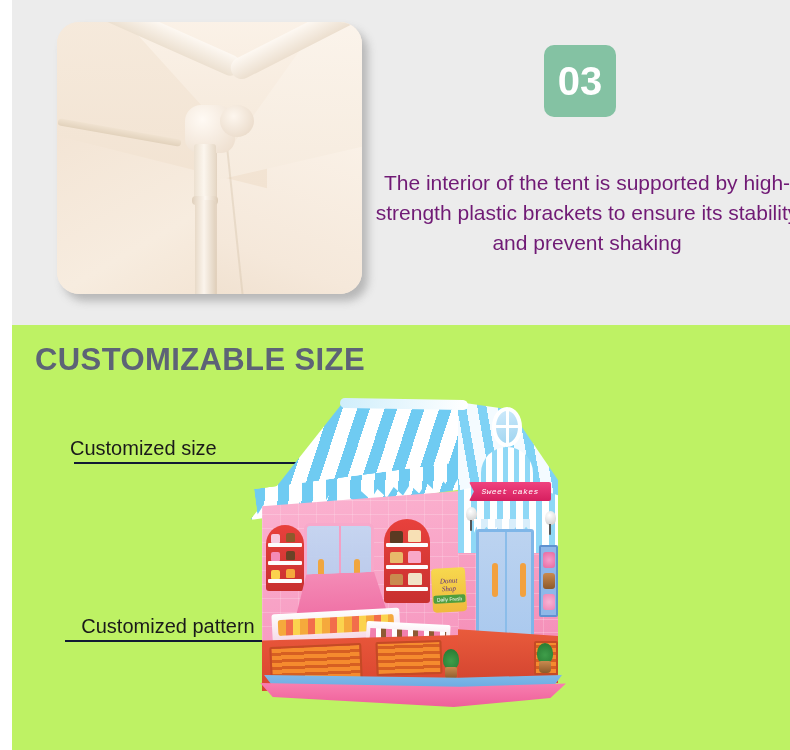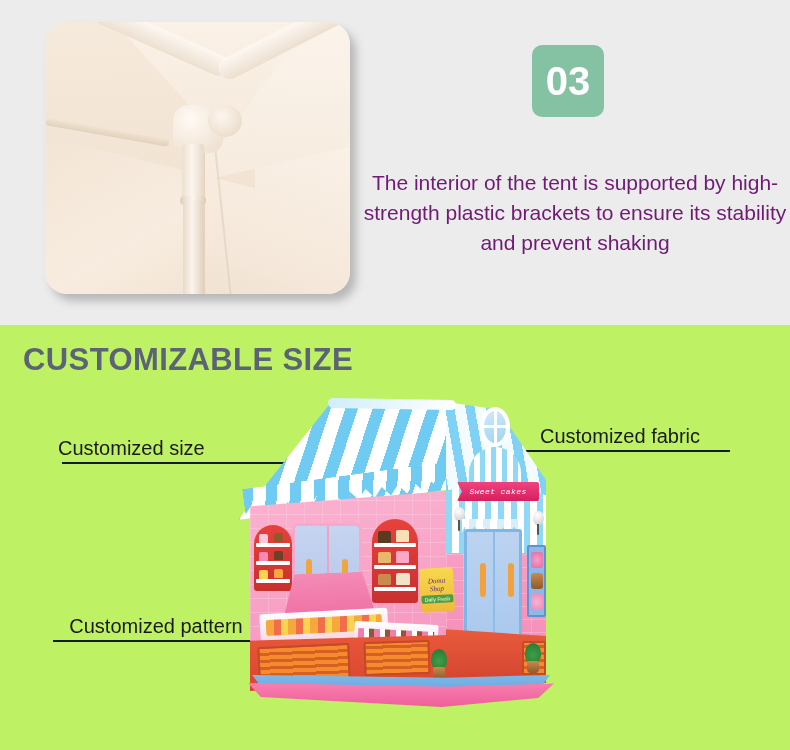--- a/index.html
+++ b/index.html
@@ -2,21 +2,21 @@
 <html><head>
 <meta charset="utf-8">
 <style>
   * { box-sizing: border-box; margin: 0; padding: 0; }
   html, body {
     width: 790px; height: 750px;
     font-family: "Liberation Sans", sans-serif;
     background: #ffffff;
     overflow: hidden;
   }
-  #root { position: relative; width: 708px; height: 750px; }
+  #root { position: relative; width: 708px; height: 750px; margin-left: 12px; }
 
   
   .feature-section {
     position: absolute; left: 0; top: 0;
     width: 790px; height: 325px;
     background: #ececec;
   }
 
   
   .photo-frame {
@@ -460,24 +460,20 @@
   </div>
 
   <div class="custom-section">
     <div class="section-heading">CUSTOMIZABLE SIZE</div>
   </div>
 
   <div class="callout co-size">
     <span class="label">Customized size</span>
     <div class="rule"></div>
   </div>
-  <div class="callout co-fabric">
-    <span class="label">Customized fabric</span>
-    <div class="rule"></div>
-  </div>
   <div class="callout co-pattern">
     <span class="label">Customized pattern</span>
     <div class="rule"></div>
   </div>
 
   <div class="tent">
 
     <div class="roof-left"></div>
     <div class="roof-right"></div>
     <div class="roof-ridge"></div>

